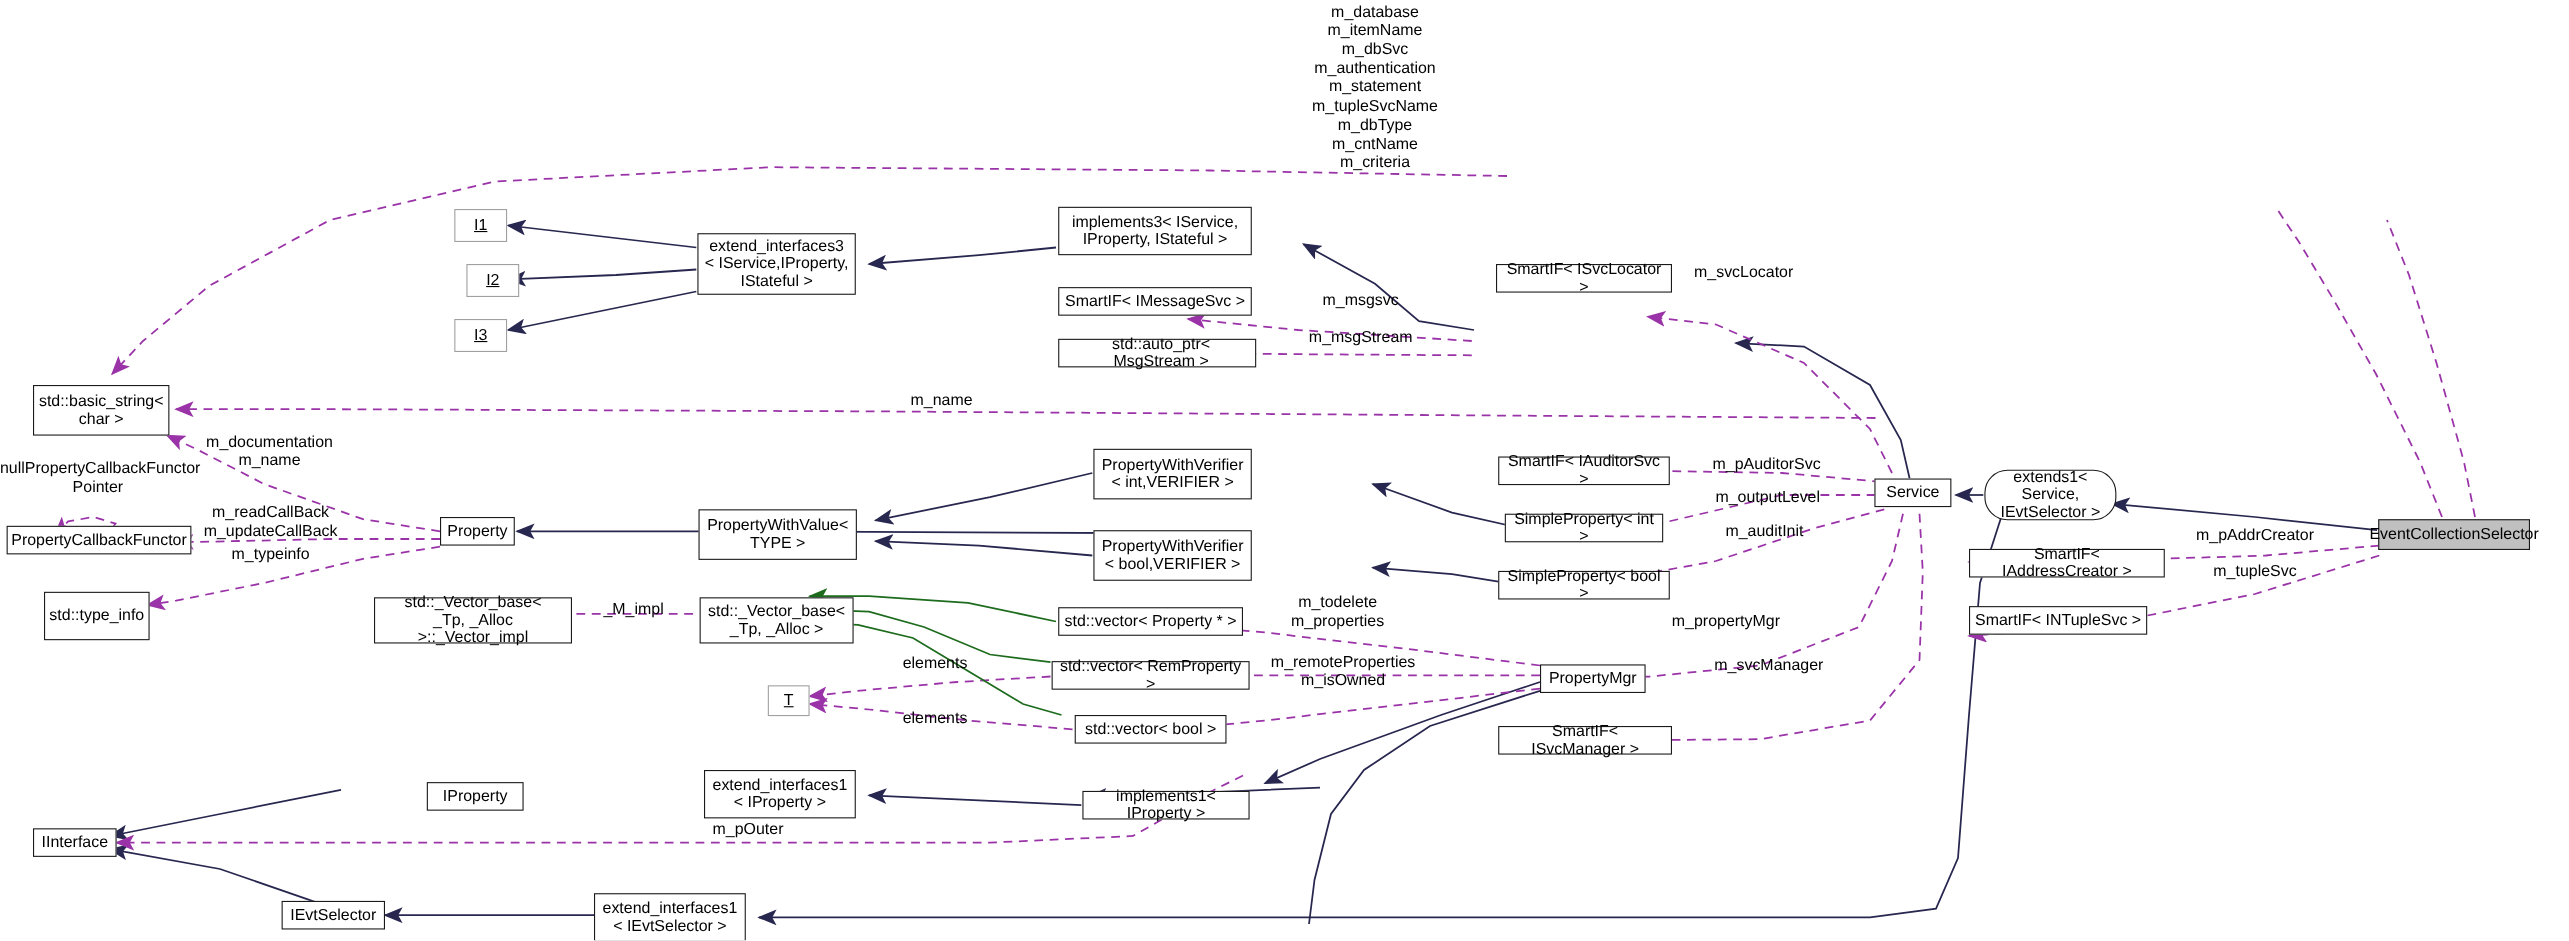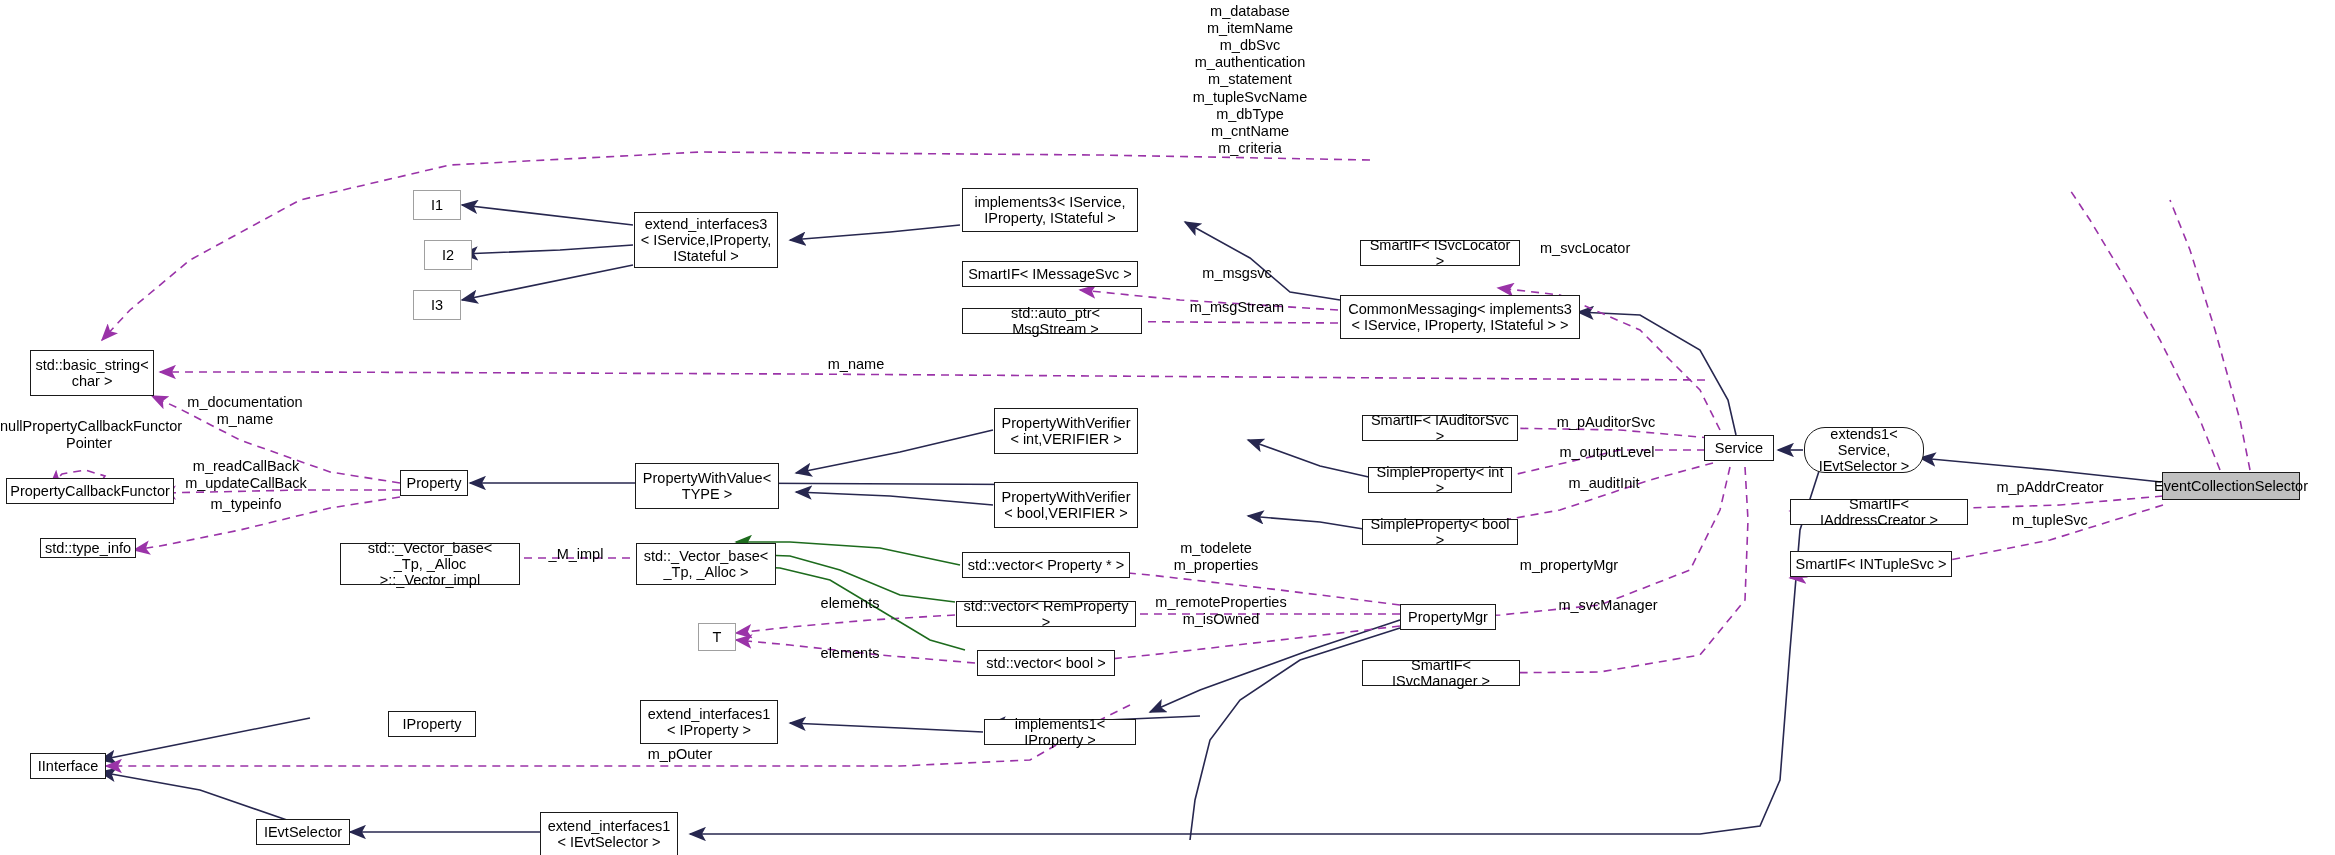--- a/index.html
+++ b/index.html
@@ -4,21 +4,21 @@
 <title>EventCollectionSelector Collaboration Diagram</title>
 <style>
   html,body{margin:0;padding:0;background:#ffffff;}
   body{font-family:"Liberation Sans", sans-serif;}
   #canvas{position:relative;width:2335px;height:855px;background:#ffffff;overflow:hidden;}
   svg#edges{position:absolute;left:0;top:0;width:2335px;height:855px;}
   .node{position:absolute;box-sizing:border-box;display:flex;align-items:center;
         justify-content:center;text-align:center;background:#ffffff;
         border:1px solid #1a1a1a;font-size:14.5px;line-height:1.12;color:#000000;
         padding:1px 4px;white-space:pre-line;}
-  .node.gray-border{border-color:#a0a0a0;}
+  .node.gray-border{border-color:#a0a0a0;text-decoration:underline;}
   .node.highlight{background:#c0c0c0;border-color:#1a1a1a;}
   .edge-label{position:absolute;font-size:14.5px;line-height:1.15;color:#000000;
         white-space:pre-line;text-align:center;background:transparent;}
   .plain-label{position:absolute;font-size:14.5px;line-height:1.18;color:#000000;
         text-align:center;white-space:pre-line;}
 </style>
 </head>
 <body>
 
 <div id="canvas">
@@ -161,27 +161,25 @@
   <div class="node" style="left:634px;top:212px;width:144px;height:56px;">extend_interfaces3
 &lt; IService,IProperty,
 IStateful &gt;</div>
 
   <div class="node" style="left:962px;top:188px;width:176px;height:44px;">implements3&lt; IService,
 IProperty, IStateful &gt;</div>
   <div class="node" style="left:962px;top:261px;width:176px;height:26px;">SmartIF&lt; IMessageSvc &gt;</div>
   <div class="node" style="left:962px;top:308px;width:180px;height:26px;padding-left:11px;">std::auto_ptr&lt; MsgStream &gt;</div>
 
   <div class="node" style="left:1360px;top:240px;width:160px;height:26px;">SmartIF&lt; ISvcLocator &gt;</div>
-  <div class="node" style="left:1340px;top:295px;width:240px;height:44px;">CommonMessaging&lt; implements3
-&lt; IService, IProperty, IStateful &gt; &gt;</div>
 
   <div class="node" style="left:30px;top:350px;width:124px;height:46px;">std::basic_string&lt;
 char &gt;</div>
   <div class="node" style="left:6px;top:478px;width:168px;height:26px;">PropertyCallbackFunctor</div>
-  <div class="node" style="left:40px;top:538px;width:96px;height:20px;text-align:right;">std::type_info</div>
+  <div class="node" style="left:40px;top:538px;width:96px;height:44px;text-align:right;">std::type_info</div>
 
   <div class="node" style="left:400px;top:470px;width:68px;height:26px;">Property</div>
 
   <div class="node" style="left:635px;top:463px;width:144px;height:46px;">PropertyWithValue&lt;
 TYPE &gt;</div>
 
   <div class="node" style="left:994px;top:408px;width:144px;height:46px;">PropertyWithVerifier
 &lt; int,VERIFIER &gt;</div>
   <div class="node" style="left:994px;top:482px;width:144px;height:46px;">PropertyWithVerifier
 &lt; bool,VERIFIER &gt;</div>

